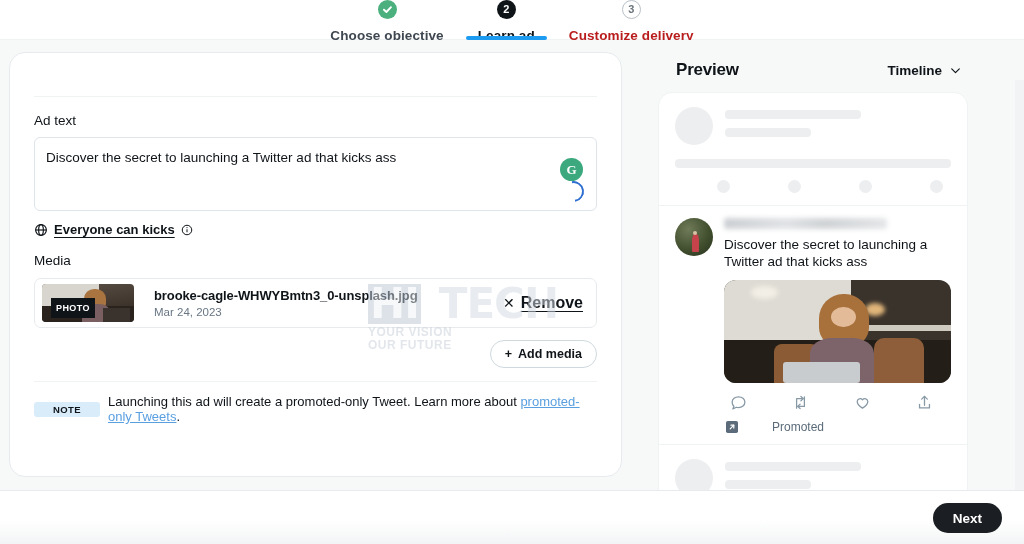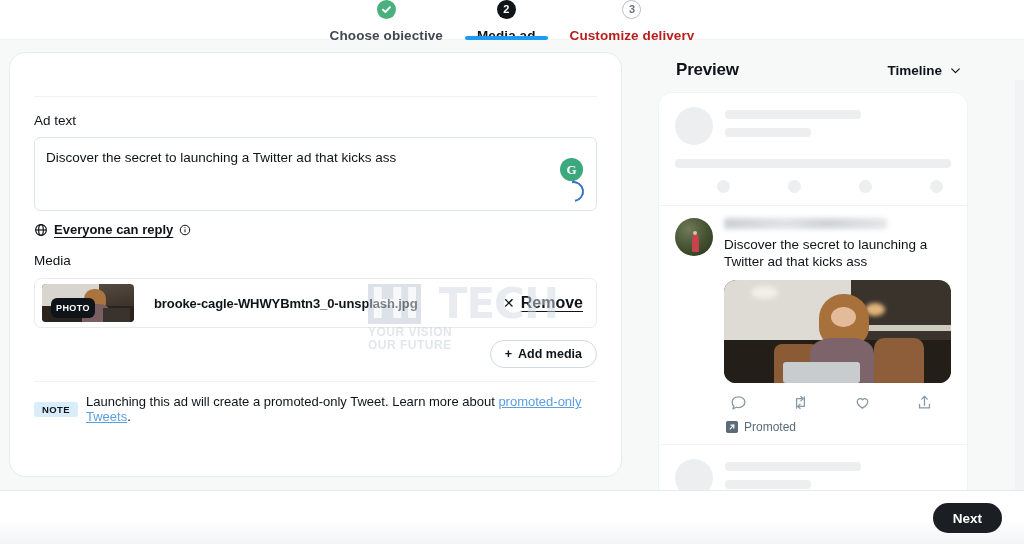--- a/index.html
+++ b/index.html
@@ -99,21 +99,21 @@
     position: relative; flex: 0 0 auto;
     background: linear-gradient(170deg,#5f5348 0%,#2c241e 100%);
   }
   .thumb .t-wall { position:absolute; left:0; top:0; width:62%; height:72%; background:#d8d5ce; }
   .thumb .t-wall2 { position:absolute; left:0; top:58%; width:100%; height:42%; background:#2a231d; }
   .thumb .t-hair { position:absolute; left:46%; top:14%; width:24%; height:56%; border-radius:46% 46% 36% 36%; background:#a9743f; }
   .thumb .t-body { position:absolute; left:44%; top:52%; width:30%; height:48%; border-radius:40% 40% 0 0; background:#7a5f62; }
   .thumb .t-lap { position:absolute; left:66%; top:62%; width:30%; height:38%; background:#3a322c; }
   .photo-badge {
     position: absolute; left: 9px; bottom: 4px;
-    background: #0f1419; color: #fff; border-radius: 6px;
+    background: #0f1419; color: #fff; border-radius: 0;
     font-size: 9px; font-weight: 700; letter-spacing: .4px;
     padding: 5px 5px;
     text-align: center;
   }
   .media-meta { margin-left: 20px; flex: 1 1 auto; min-width: 0; }
   .media-name { font-size: 13px; font-weight: 700; color: #0f1419; letter-spacing: -.1px; }
   .media-date { font-size: 11.5px; color: #687684; margin-top: 3px; }
   .remove-btn { display: flex; align-items: center; gap: 6px; flex: 0 0 auto; }
   .remove-x { font-size: 14px; color: #0f1419; line-height: 1; }
   .remove-label {
@@ -127,21 +127,21 @@
     height: 28px; padding: 0 14px;
     display: flex; align-items: center; gap: 6px;
     font-size: 12.5px; font-weight: 700; color: #0f1419;
   }
 
   .note-rule { margin-top: 13px; height: 1px; background: #eff3f4; }
   .note-row { display: flex; align-items: center; gap: 8px; margin-top: 12px; }
   .note-tag {
     background: #d9ecfa; color: #0f1419; border-radius: 3px;
     font-size: 9.5px; font-weight: 700; letter-spacing: .4px;
-    padding: 2px 8px;
+    padding: 2px 19px;
   }
   .note-text { font-size: 13px; color: #0f1419; }
   .note-link { color: #5a9fe0; }
 
   
   .preview-col {
     position: absolute; left: 658px; top: 0; width: 310px; height: 450px;
   }
   .preview-head {
     display: flex; align-items: center; justify-content: space-between;
@@ -206,21 +206,21 @@
   .im-torso { position:absolute; left:38%; top:56%; width:28%; height:44%; background:#7d646a; border-radius:34% 34% 0 0; }
   .im-chairL { position:absolute; left:22%; top:62%; width:20%; height:38%; background:#8a5b35; border-radius:8px 8px 0 0; }
   .im-chairR { position:absolute; left:66%; top:56%; width:22%; height:44%; background:#8d5e39; border-radius:10px 10px 0 0; }
   .im-laptop { position:absolute; left:26%; top:80%; width:34%; height:20%; background:#c9ccce; border-radius:3px; }
 
   .tw-actions {
     display: flex; justify-content: space-between;
     padding: 11px 18px 0 6px; color: #8899a6;
   }
   .tw-promoted { display: flex; align-items: center; gap: 6px; margin-top: 9px; padding-left: 2px; }
-  .tw-promoted-label { font-size: 12px; color: #5b6b7a; }
+  .tw-promoted-label { font-size: 12px; color: #5b6b7a; margin-left: 28px; }
 
   
   .watermark {
     position: absolute; left: 368px; top: 244px;
     width: 262px; height: 86px; pointer-events: none;
     opacity: .5;
   }
   .wm-row1 { display: flex; align-items: center; gap: 18px; }
   .wm-word {
     font-family: "DejaVu Sans", sans-serif; font-weight: 700;
@@ -261,21 +261,21 @@
       <span class="step-badge badge-done">
         <svg viewBox="0 0 14 14" fill="none" stroke="#ffffff" stroke-width="2.4" stroke-linecap="round" stroke-linejoin="round">
             <path d="M2.5 7.3 L5.6 10.2 L11.4 4"></path>
           </svg>
       </span>
       <span class="step-label">Choose objective</span>
     </div>
 
     <div class="step active">
       <span class="step-badge badge-active">2</span>
-      <span class="step-label">Media ad</span>
+      <span class="step-label">Learn ad</span>
       <span class="underline"></span>
     </div>
 
     <div class="step todo">
       <span class="step-badge badge-todo">3</span>
       <span class="step-label">Customize delivery</span>
     </div>
   </div>
 
   <div class="body-area">
@@ -293,21 +293,21 @@
       </div>
 
       <div class="reply-row">
         <span>
           <svg class="ic" width="14" height="14" viewBox="0 0 24 24" fill="none" stroke="#0f1419" stroke-width="2">
             <circle cx="12" cy="12" r="9.2"></circle>
               <ellipse cx="12" cy="12" rx="4" ry="9.2"></ellipse>
               <path d="M3 12h18"></path>
           </svg>
         </span>
-        <span class="reply-text">Everyone can reply</span>
+        <span class="reply-text">Everyone can kicks</span>
         <span>
           <svg class="ic" width="12" height="12" viewBox="0 0 24 24" fill="none" stroke="#0f1419" stroke-width="2">
             <circle cx="12" cy="12" r="9.5"></circle>
               <path d="M12 10.5v6"></path>
               <circle cx="12" cy="7.2" r="1.1" fill="#0f1419" stroke="none"></circle>
           </svg>
         </span>
       </div>
 
       <div class="field-label">Media</div>
@@ -316,20 +316,21 @@
         <div class="thumb">
           <span class="t-wall"></span>
             <span class="t-wall2"></span>
           <span class="t-hair"></span>
             <span class="t-body"></span>
             <span class="t-lap"></span>
           <span class="photo-badge">PHOTO</span>
         </div>
         <div class="media-meta">
           <div class="media-name">brooke-cagle-WHWYBmtn3_0-unsplash.jpg</div>
+          <div class="media-date">Mar 24, 2023</div>
         </div>
         <div class="remove-btn">
           <span class="remove-x">✕</span>
           <span class="remove-label">Remove</span>
         </div>
       </div>
 
       <div class="addmedia-row">
         <div class="add-media">
           <span>+</span>

